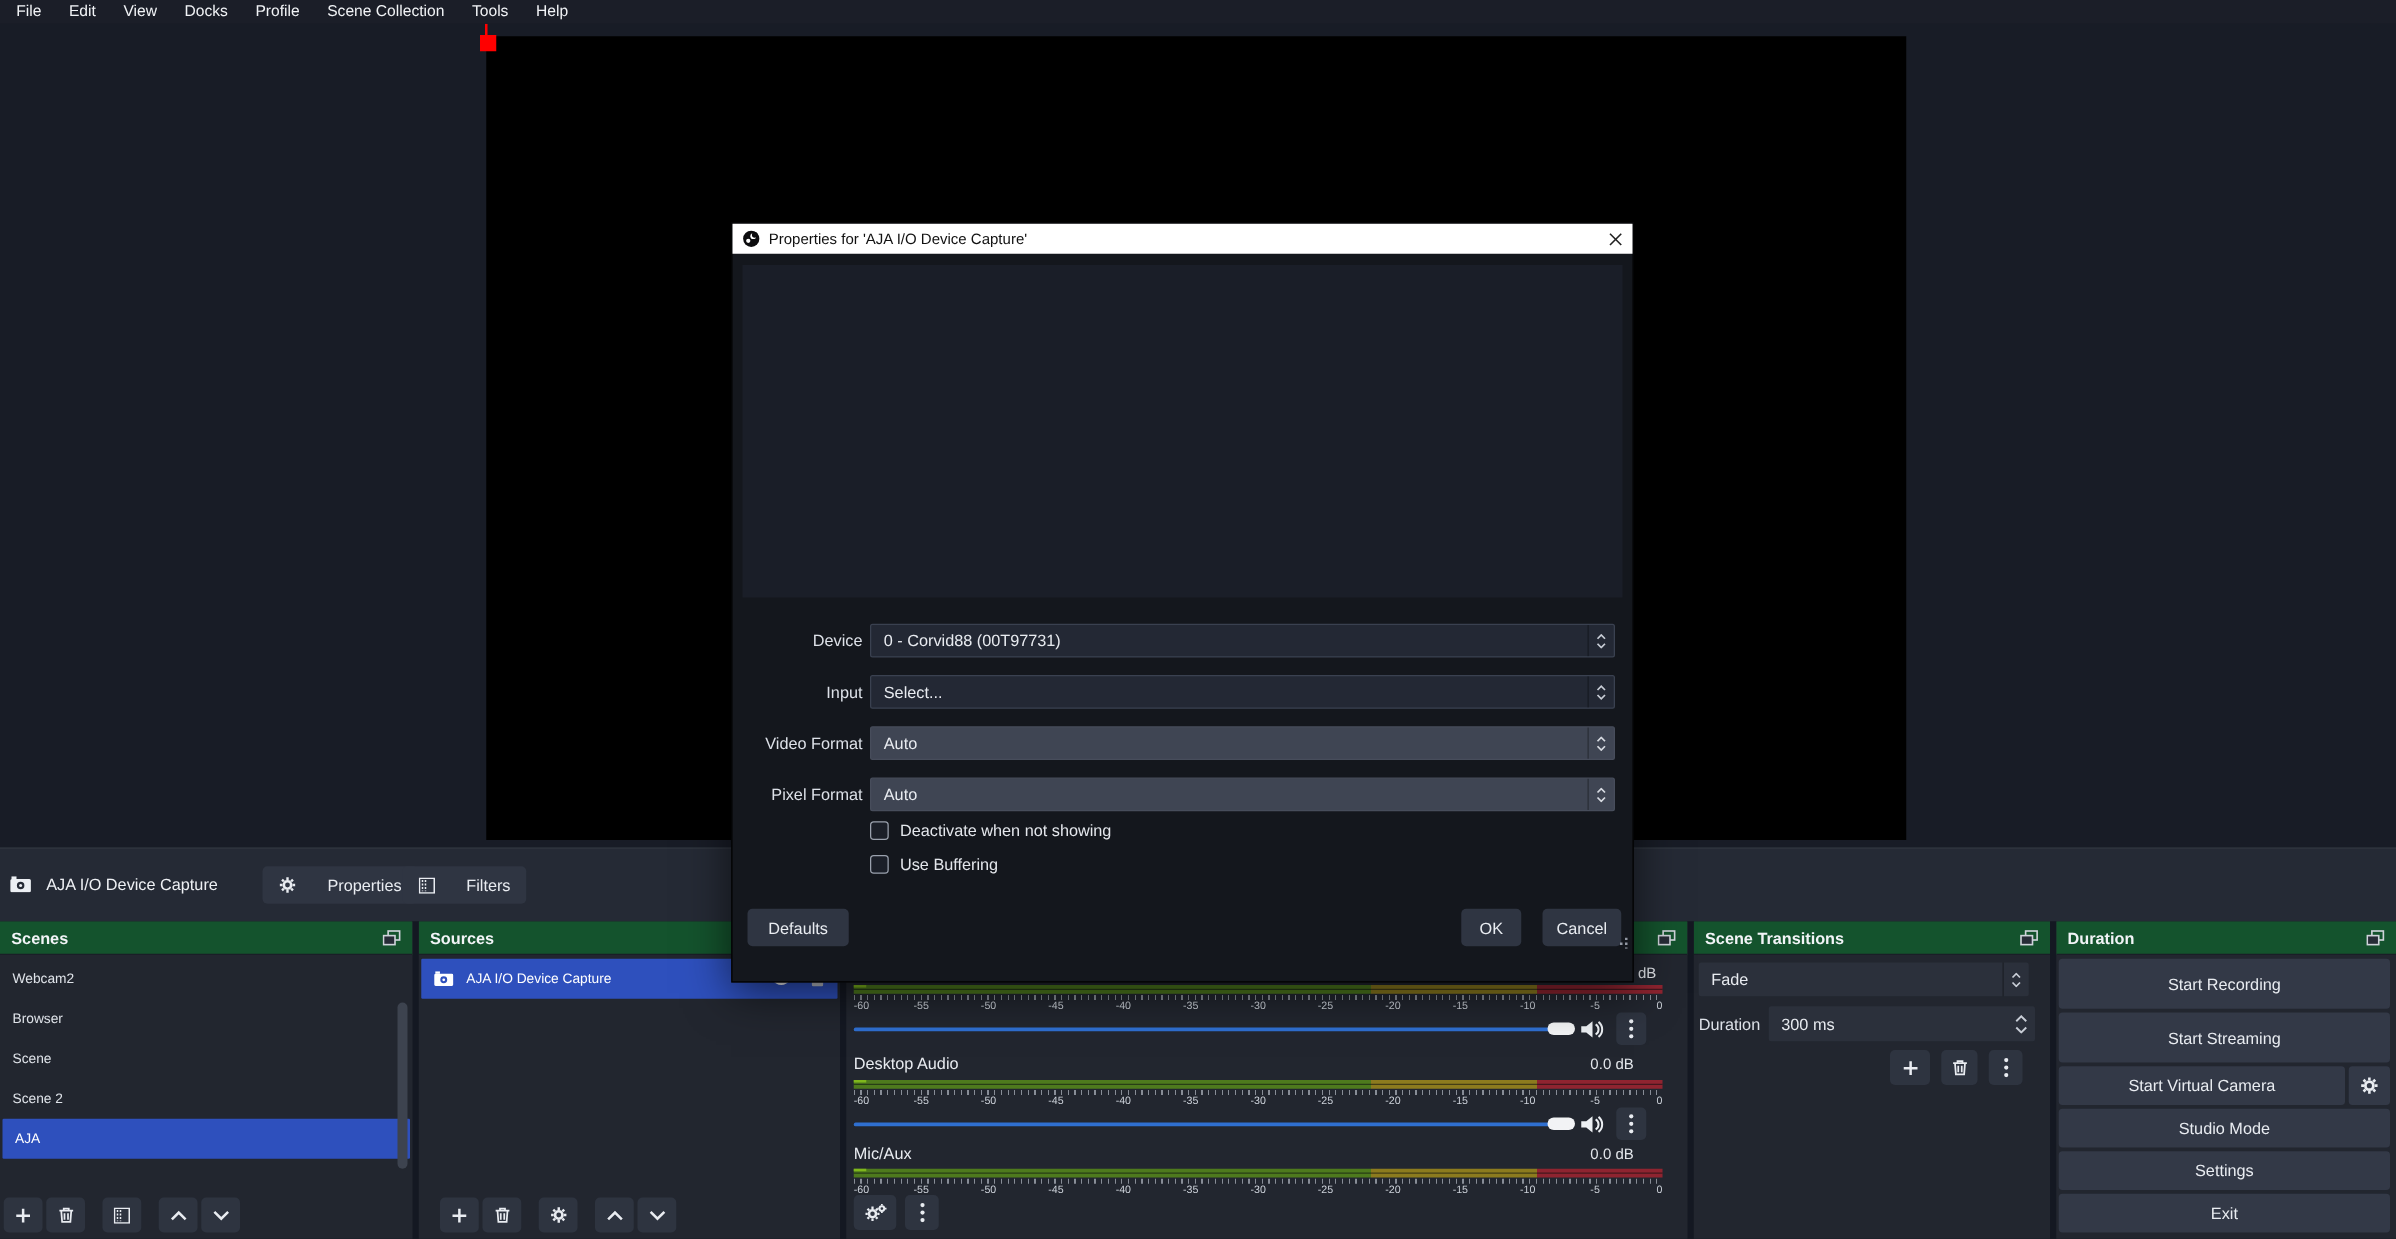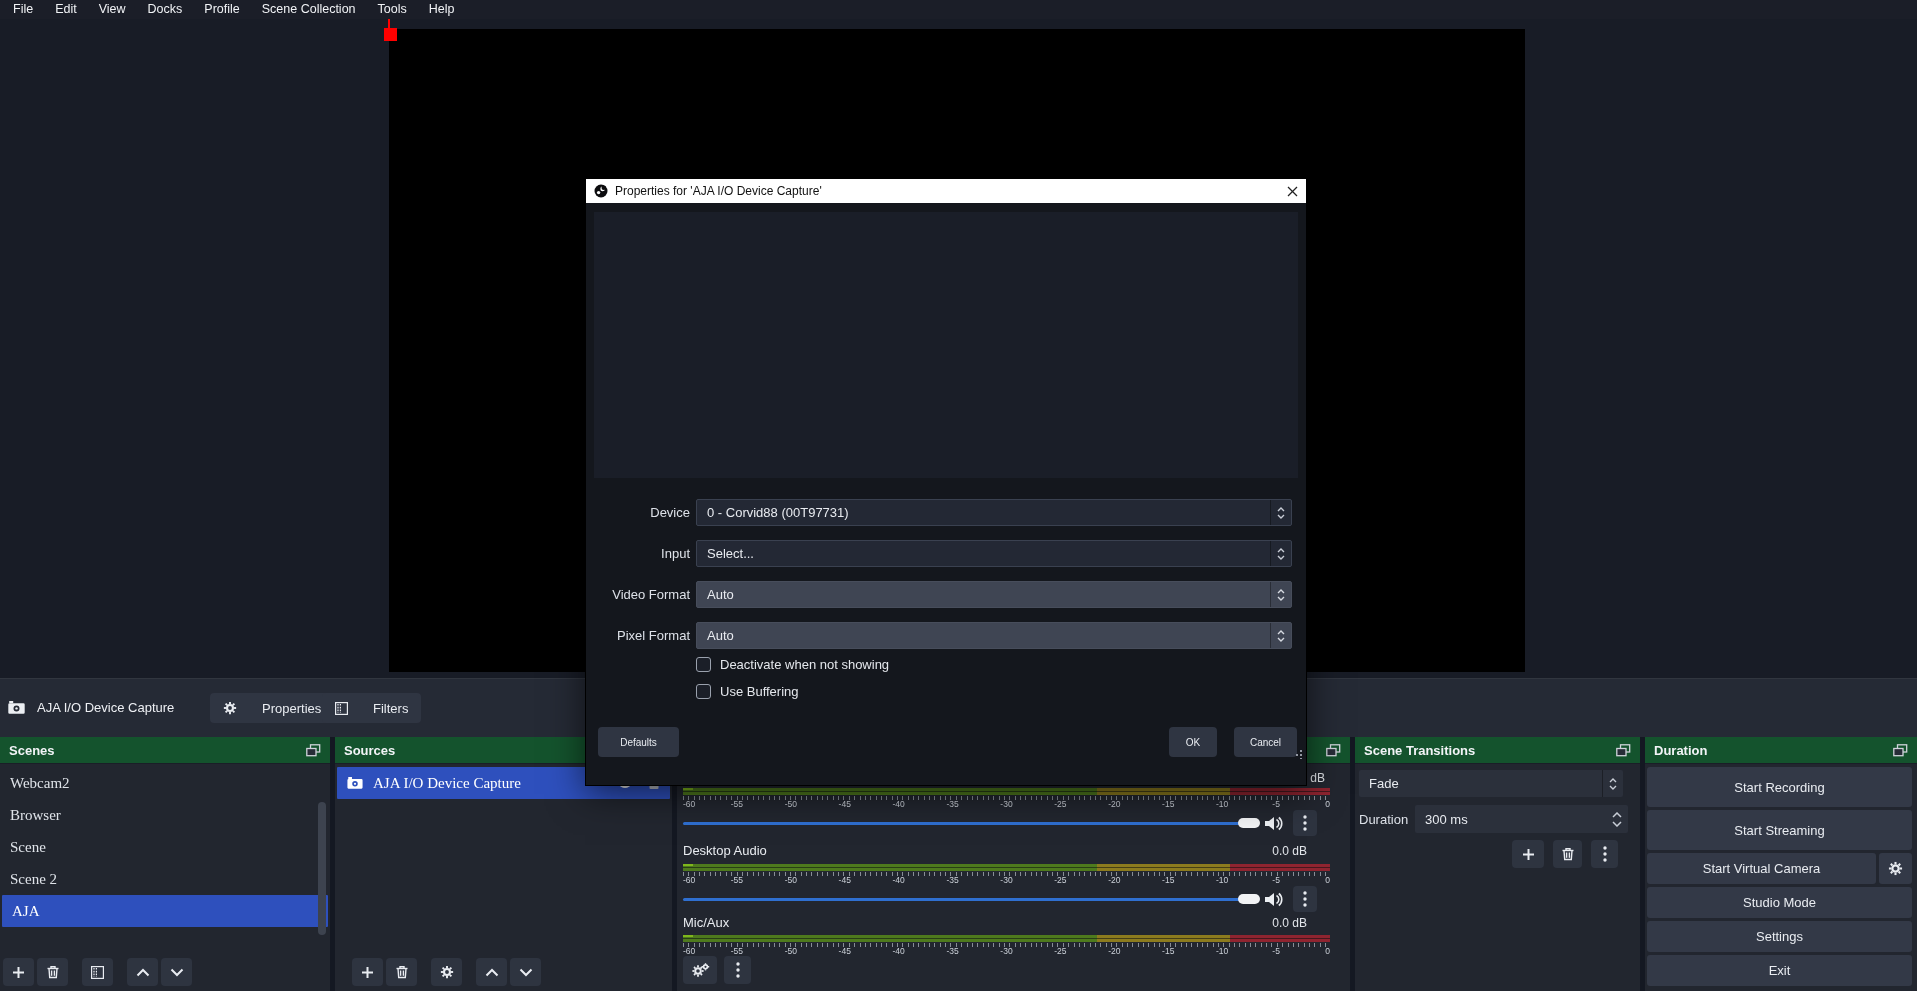--- a/index.html
+++ b/index.html
@@ -40,21 +40,21 @@
   .dock-header { height:27px; background:#14532d; display:flex; align-items:center;
     justify-content:space-between; padding:0 9px; border-bottom:1px solid #1a1e27;}
   .dock-title { font-weight:bold; font-size:13px; color:#f2f4f7; }
   .dock-body { position:absolute; left:0; top:27px; right:0; bottom:0; }
 
   .d-scenes { width:330px; } .d-sources { width:337px; } .d-mixer { width:673px; }
   .d-trans { width:285px; } .d-controls { width:272px; }
 
   
   .list { position:absolute; left:0; top:3px; right:0; }
-  .list-row { height:32px; display:flex; align-items:center; padding:0 10px; font-size:15px; color:#dfe3e9; gap:10px;font-family:Liberation Serif, serif;}
+  .list-row { height:32px; display:flex; align-items:center; padding:0 10px; font-size:11px; color:#dfe3e9; gap:10px;}
   .list-row.selected { background:#2e50bd; color:#fff; margin:0 2px; border-radius:1px; }
   .scroll-thumb { position:absolute; right:4px; top:38px; width:8px; height:133px; background:#3d434f; border-radius:4px;}
 
   .dock-toolbar { position:absolute; left:3px; bottom:5px; display:flex; align-items:center; gap:3px; }
   .tb-btn { width:31px; height:28px; background:#2e3440; border-radius:4px;
     display:flex; align-items:center; justify-content:center; cursor:default; }
   .tb-sep { width:8px; }
 
   .src-eyelock { position:absolute; right:12px; top:0; height:32px; display:flex; align-items:center; gap:14px;}
 
@@ -111,21 +111,21 @@
   .dlg-row { position:absolute; left:0; height:27px; display:flex; align-items:center; }
   .dlg-row-label { width:104px; text-align:right; font-size:13px; color:#dde1e8; }
   .dlg-combo { position:absolute; left:110px; width:596px; height:27px; border-radius:2px;
     display:flex; align-items:center; padding-left:10px; font-size:13px; color:#e8ebf0;}
   .combo-dark { background:#232834; border:1px solid #3a4150; }
   .combo-light { background:#3f4553; border:1px solid #474d5b; }
   .dlg-check { position:absolute; left:110px; display:flex; align-items:center; gap:9px; height:18px;}
   .checkbox { width:15px; height:15px; border:1px solid #9aa1ad; border-radius:3px; background:#1b1f28; }
   .check-label { font-size:13px; color:#e4e7ec; }
   .dlg-btn { position:absolute; top:548px; height:30px; background:#2f3542; border-radius:4px;
-    display:flex; align-items:center; justify-content:center; font-size:10px; color:#e9ecf1; cursor:default;}
+    display:flex; align-items:center; justify-content:center; font-size:13px; color:#e9ecf1; cursor:default;}
   .btn-defaults { left:12px; width:81px; }
   .btn-ok { right:89px; width:48px; }
   .btn-cancel { right:9px; width:63px; }
   .sizegrip { position:absolute; right:3px; bottom:26px; }
 </style>
 </head>
 <body>
 
 <div class="menubar">
 

